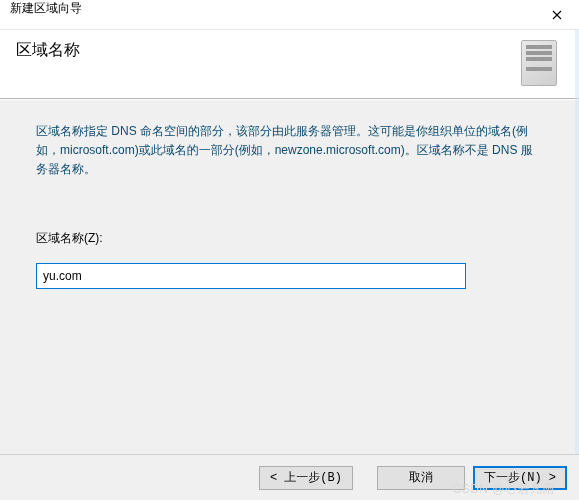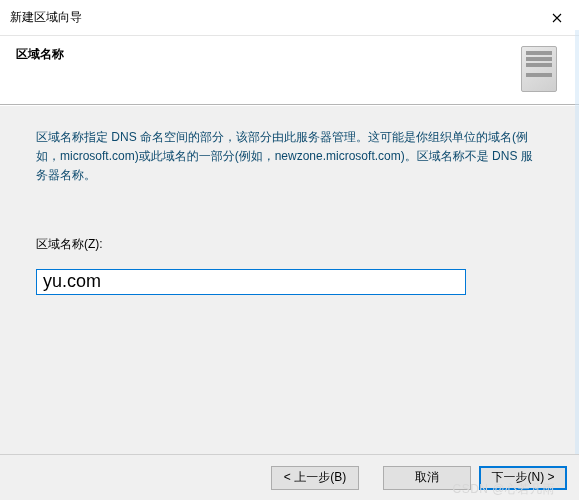--- a/index.html
+++ b/index.html
@@ -8,23 +8,23 @@
     font-family: "Microsoft YaHei", "Segoe UI", Tahoma, sans-serif;
     font-size: 12px;
     background: #fff;
     width: 579px;
     height: 500px;
     overflow: hidden;
     position: relative;
   }
   .titlebar {
     display: flex;
-    align-items: center;
+    align-items: flex-start;
     justify-content: space-between;
-    height: 36px;
+    height: 30px;
     padding: 0 0 0 10px;
     border-bottom: 1px solid #e5e5e5;
     background: #fff;
   }
   .close-btn {
     width: 45px;
     height: 30px;
     display: flex;
     align-items: center;
     justify-content: center;
@@ -33,22 +33,22 @@
   .close-btn svg { width: 10px; height: 10px; }
   .header {
     display: flex;
     padding: 10px 16px 12px 16px;
     background: #fff;
     border-bottom: 1px solid #b5b5b5;
     position: relative;
   }
   .header-text { flex: 1; }
   .header-title {
-    font-weight: bold;
-    font-size: 12px;
+    font-weight: normal;
+    font-size: 16px;
     margin-bottom: 19px;
   }
   .header-sub {
     margin-left: 18px;
     font-size: 12px;
   }
   .header-icon {
     width: 48px;
     display: flex;
     align-items: center;
@@ -82,35 +82,36 @@
   }
   .field-label {
     margin-bottom: 16px;
   }
   .field-input {
     width: 430px;
     height: 26px;
     border: 1px solid #0078d7;
     padding: 3px 6px;
     font-family: inherit;
-    font-size: 18px;
+    font-size: 12px;
     outline: none;
     background: #fff;
   }
   .button-row {
     position: absolute;
     bottom: 0; left: 0; right: 0;
     height: 46px;
     background: #f0f0f0;
     border-top: 1px solid #d0d0d0;
     display: flex;
     justify-content: flex-end;
     align-items: center;
     padding: 0 12px;
     gap: 8px;
+    font-family: Liberation Mono, monospace;
   }
   .btn {
     min-width: 88px;
     height: 24px;
     background: #e1e1e1;
     border: 1px solid #adadad;
     font-family: inherit;
     font-size: 12px;
     cursor: pointer;
     padding: 0 10px;

